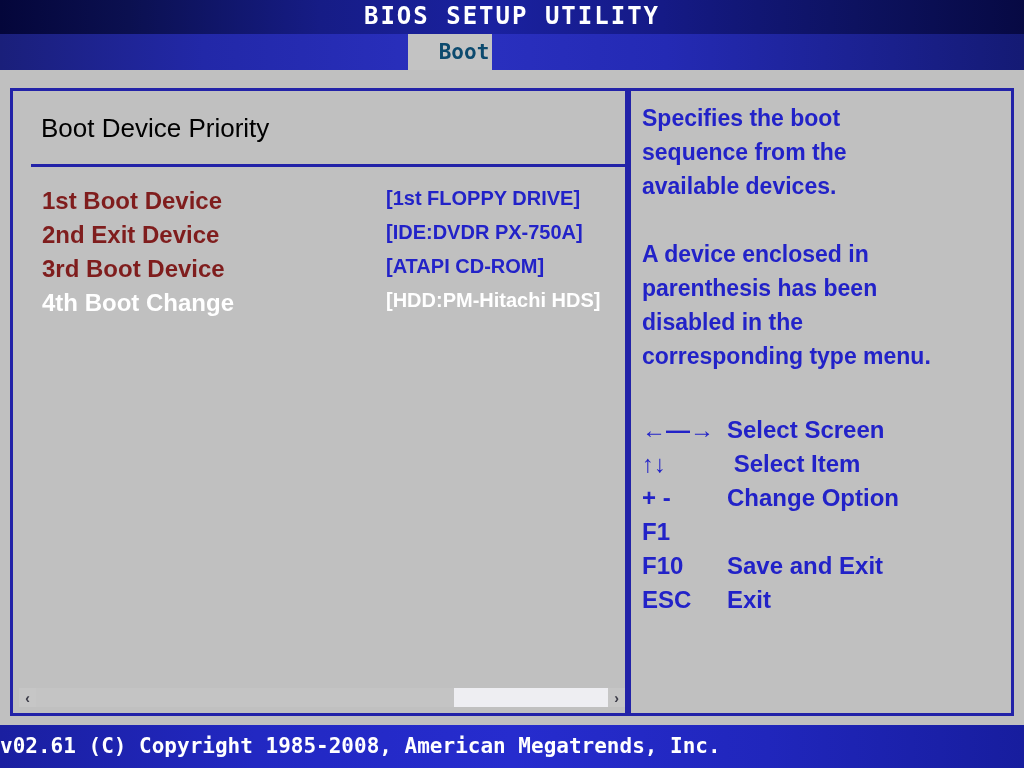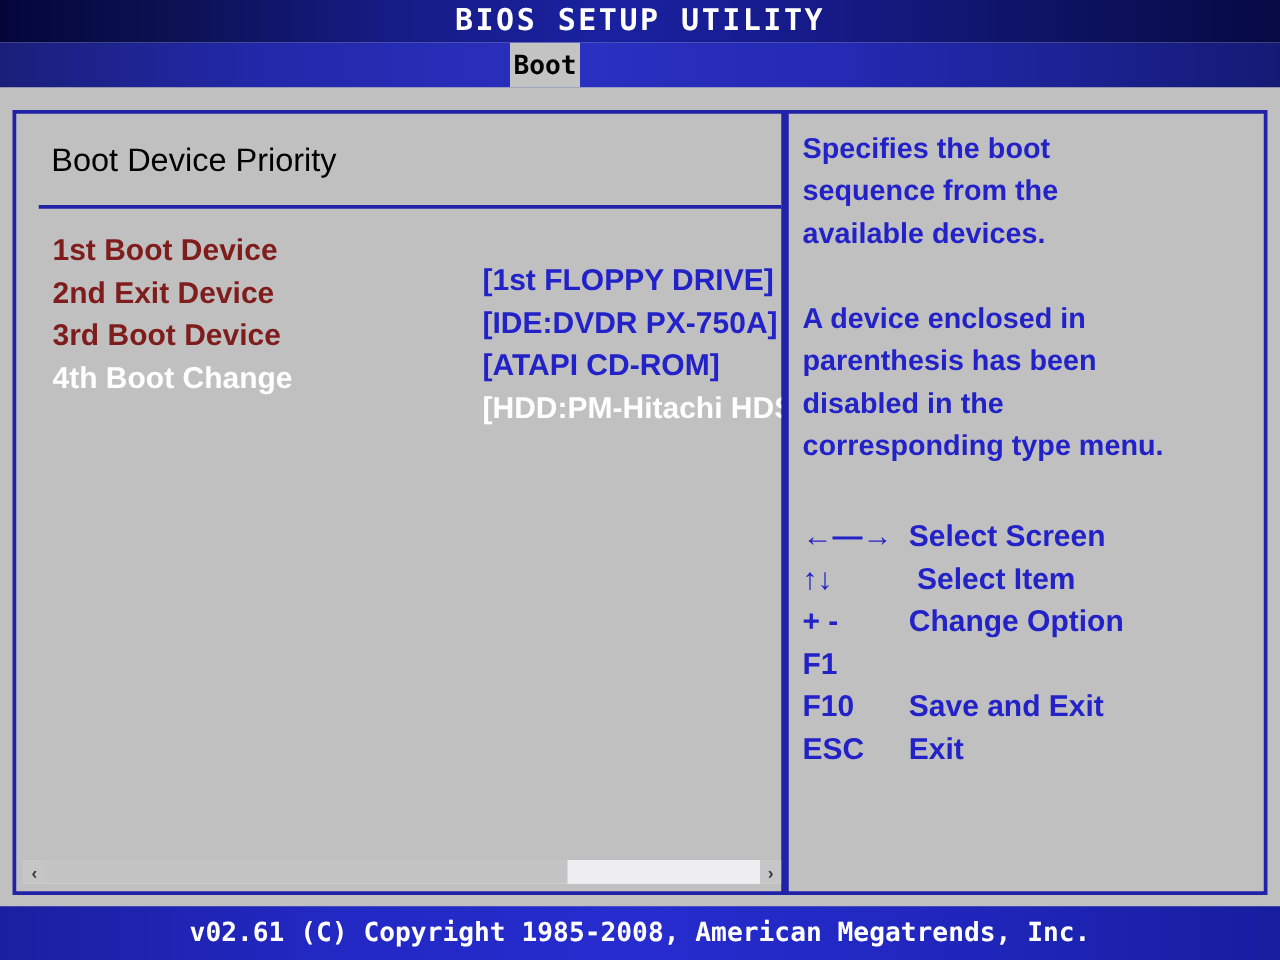--- a/index.html
+++ b/index.html
@@ -56,23 +56,24 @@
     position: absolute;
     top: 0;
     height: 36px;
     display: flex;
     align-items: center;
     justify-content: center;
     font-family: "DejaVu Sans Mono", monospace;
     font-size: 21px;
     font-weight: bold;
     letter-spacing: 0px;
-    color: #000000;
+    color: #0c4a6e;
     background: #c3c3c3;
     cursor: pointer;
+    padding-left: 28px;
   }
   #tab-boot { left: 408px; width: 56px; }
 
   
   #content {
     position: absolute;
     left: 0; top: 70px;
     width: 1024px; height: 655px;
     background: #c0c0c0;
   }
@@ -118,25 +119,24 @@
     position: absolute;
     left: 29px; top: 0;
     font-size: 24px;
     font-weight: bold;
     color: #7f1d1d;
     white-space: nowrap;
   }
   .device-value {
     position: absolute;
     left: 373px; top: 0;
-    font-size: 24px;
+    font-size: 20px;
     font-weight: bold;
     color: #2222c8;
     white-space: nowrap;
-    margin-top: 24px;
   }
   .device-row.selected .device-label,
   .device-row.selected .device-value {
     color: #ffffff;
   }
 
   
   #scrollbar {
     position: absolute;
     left: 6px; bottom: 6px;
@@ -215,21 +215,21 @@
     left: 0; top: 725px;
     width: 1024px; height: 43px;
     background: linear-gradient(to right,
         #1a1fa0 0%, #2228c2 25%, #262cce 50%, #2026bc 75%, #171d9e 100%);
     overflow: hidden;
   }
   #footer-text {
     position: absolute;
     left: 0; top: 6px;
     width: 1024px;
-    text-align: center;
+    text-align: left;
     color: #ffffff;
     font-family: "DejaVu Sans Mono", monospace;
     font-size: 21px;
     font-weight: bold;
     line-height: 30px;
     white-space: pre;
   }
 </style>
 </head>
 <body>

